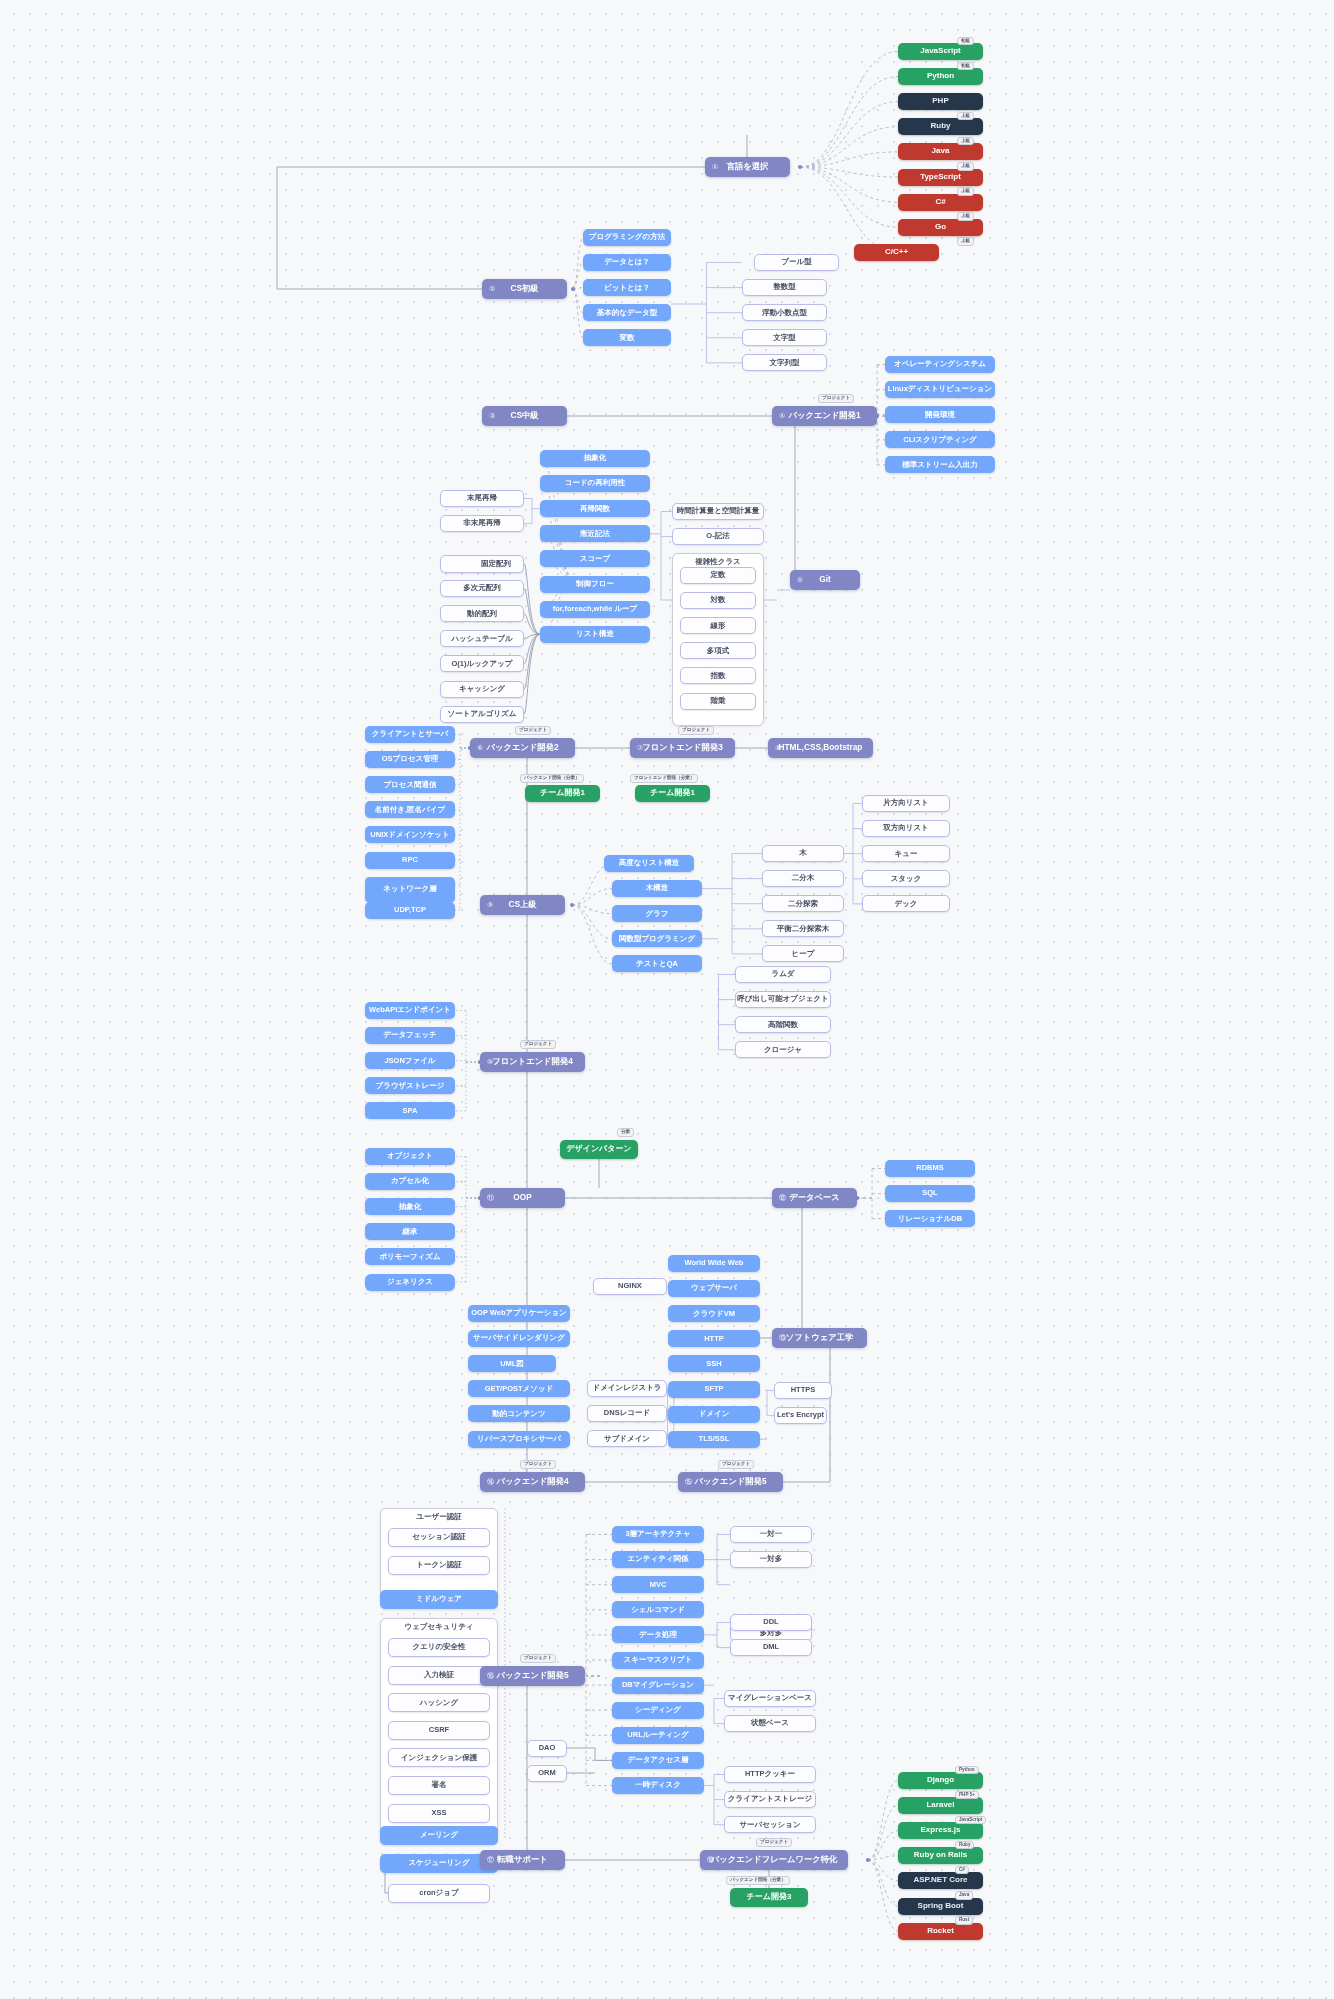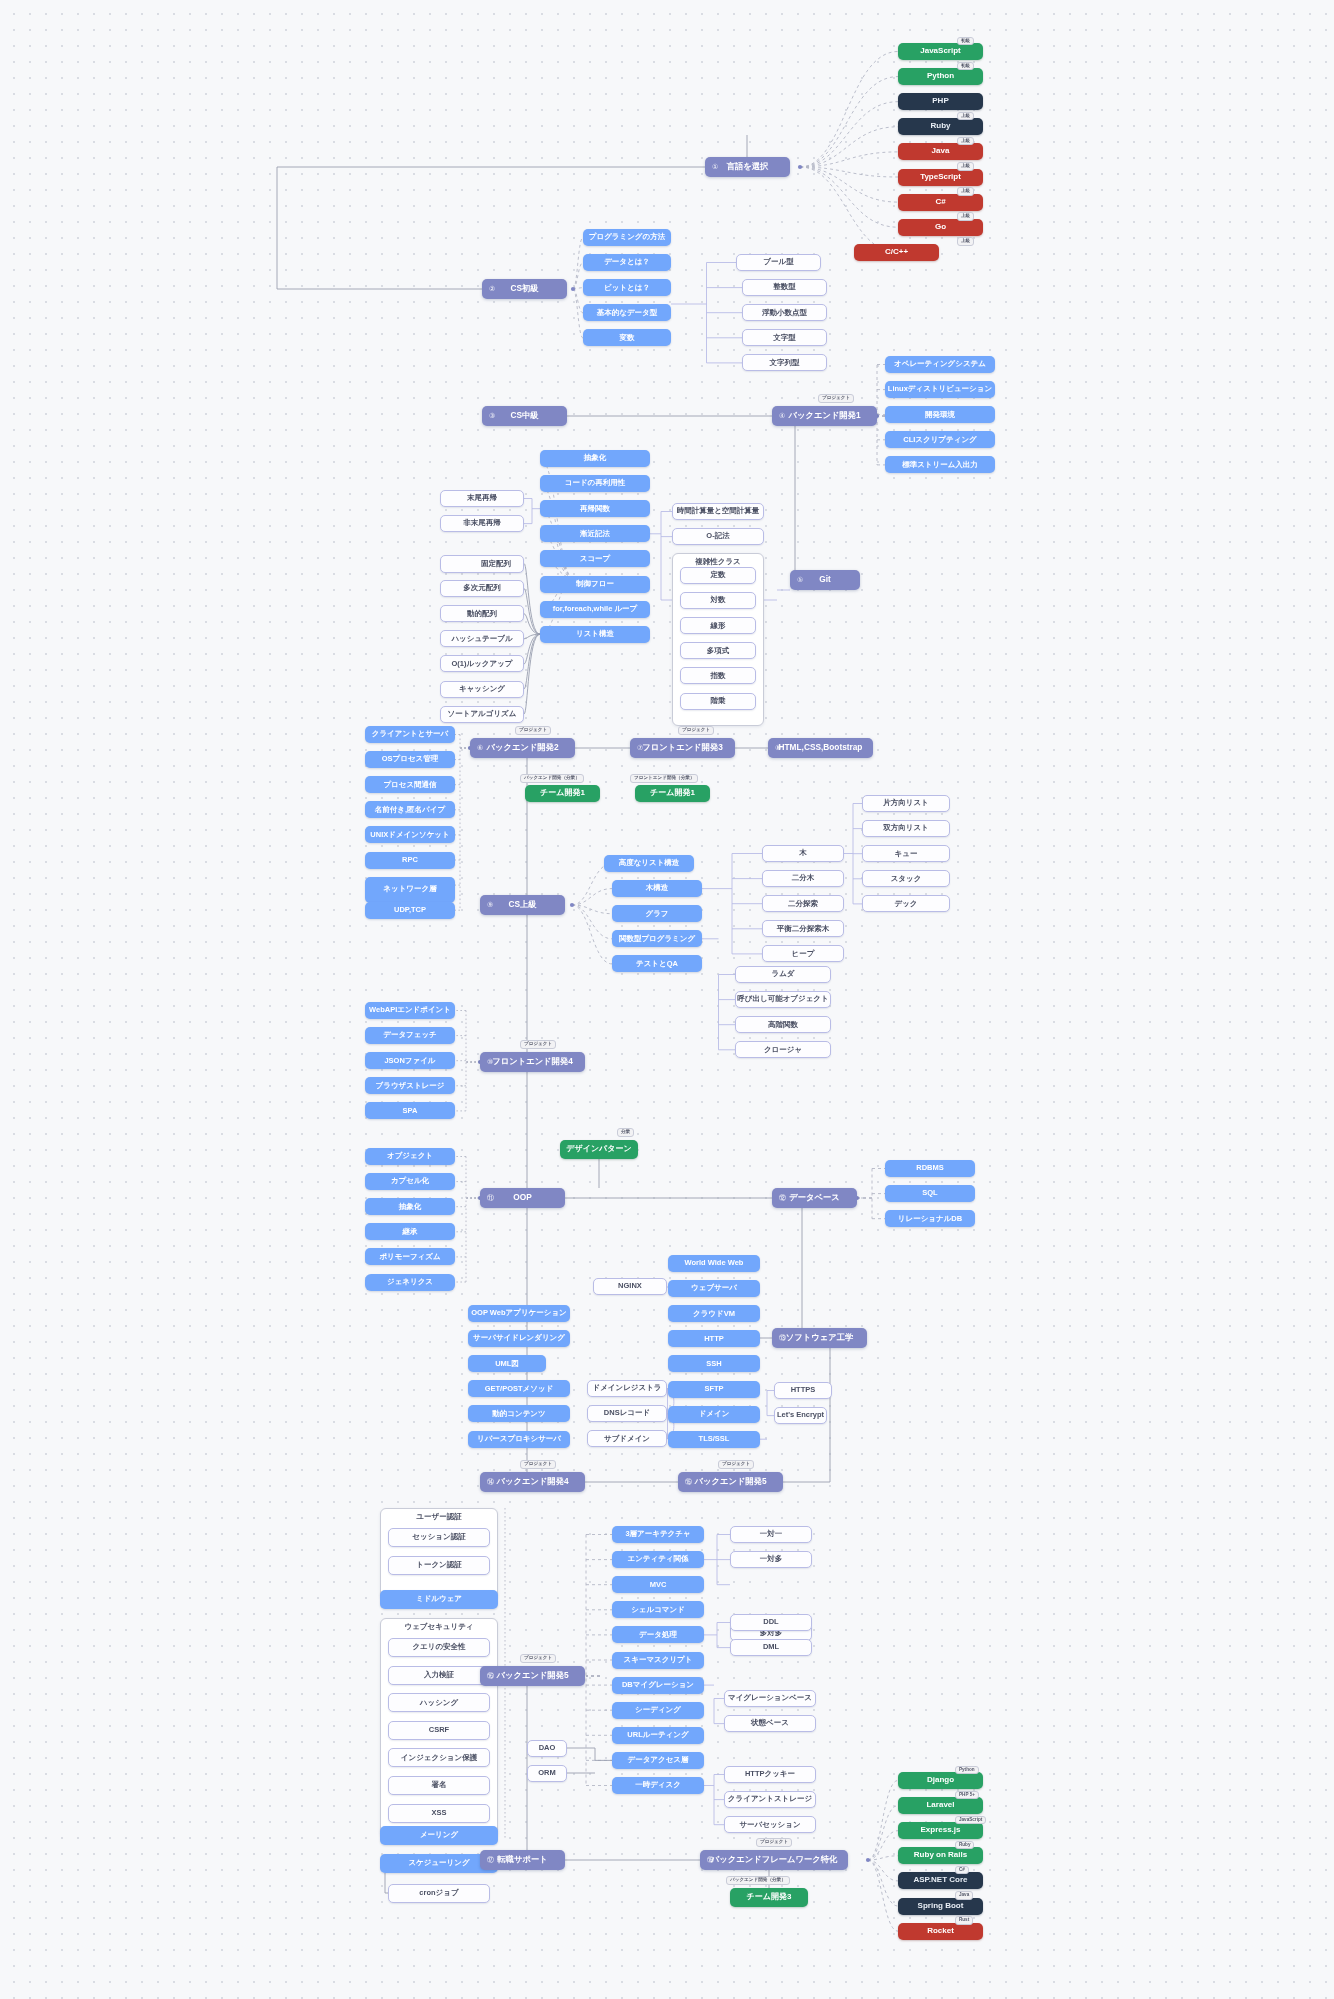--- a/index.html
+++ b/index.html
@@ -268,21 +268,21 @@
     <div class="badge" style="left: 957px; top: 212.2px;">上級</div>
     <div class="node t-red" style="left: 854px; top: 243.8px; width: 85px; height: 17px;">C/C++</div>
     <div class="badge" style="left: 957px; top: 237.3px;">上級</div>
     <div class="node t-sec" style="left: 705px; top: 157px; width: 85px; height: 20px;">言語を選択<span class="num">①</span></div>
     <div class="node t-sec" style="left: 482px; top: 279px; width: 85px; height: 20px;">CS初級<span class="num">②</span></div>
     <div class="node t-blue" style="left: 583px; top: 229px; width: 88px; height: 17px;">プログラミングの方法</div>
     <div class="node t-blue" style="left: 583px; top: 254.1px; width: 88px; height: 17px;">データとは？</div>
     <div class="node t-blue" style="left: 583px; top: 279.2px; width: 88px; height: 17px;">ビットとは？</div>
     <div class="node t-blue" style="left: 583px; top: 304.3px; width: 88px; height: 17px;">基本的なデータ型</div>
     <div class="node t-blue" style="left: 583px; top: 329.4px; width: 88px; height: 17px;">変数</div>
-    <div class="node t-out" style="left: 736px; top: 254px; width: 85px; height: 17px;">ブール型</div>
+    <div class="node t-out" style="left: 754px; top: 254px; width: 85px; height: 17px;">ブール型</div>
     <div class="node t-out" style="left: 742px; top: 279.1px; width: 85px; height: 17px;">整数型</div>
     <div class="node t-out" style="left: 742px; top: 304.2px; width: 85px; height: 17px;">浮動小数点型</div>
     <div class="node t-out" style="left: 742px; top: 329.3px; width: 85px; height: 17px;">文字型</div>
     <div class="node t-out" style="left: 742px; top: 354.4px; width: 85px; height: 17px;">文字列型</div>
     <div class="node t-sec" style="left: 482px; top: 406px; width: 85px; height: 20px;">CS中級<span class="num">③</span></div>
     <div class="node t-sec" style="left: 772px; top: 406px; width: 105px; height: 20px;">バックエンド開発1<span class="num">④</span></div>
     <div class="badge" style="left: 818px; top: 394px;">プロジェクト</div>
     <div class="node t-blue" style="left: 885px; top: 356px; width: 110px; height: 17px;">オペレーティングシステム</div>
     <div class="node t-blue" style="left: 885px; top: 381.1px; width: 110px; height: 17px;">Linuxディストリビューション</div>
     <div class="node t-blue" style="left: 885px; top: 406.2px; width: 110px; height: 17px;">開発環境</div>
@@ -377,21 +377,21 @@
     <div class="node t-blue" style="left: 668px; top: 1255px; width: 92px; height: 17px;">World Wide Web</div>
     <div class="node t-blue" style="left: 668px; top: 1280.1px; width: 92px; height: 17px;">ウェブサーバ</div>
     <div class="node t-blue" style="left: 668px; top: 1305.2px; width: 92px; height: 17px;">クラウドVM</div>
     <div class="node t-blue" style="left: 668px; top: 1330.3px; width: 92px; height: 17px;">HTTP</div>
     <div class="node t-blue" style="left: 668px; top: 1355.4px; width: 92px; height: 17px;">SSH</div>
     <div class="node t-blue" style="left: 668px; top: 1380.5px; width: 92px; height: 17px;">SFTP</div>
     <div class="node t-blue" style="left: 668px; top: 1405.6px; width: 92px; height: 17px;">ドメイン</div>
     <div class="node t-blue" style="left: 668px; top: 1430.7px; width: 92px; height: 17px;">TLS/SSL</div>
     <div class="node t-blue" style="left: 468px; top: 1305px; width: 102px; height: 17px;">OOP Webアプリケーション</div>
     <div class="node t-blue" style="left: 468px; top: 1330.1px; width: 102px; height: 17px;">サーバサイドレンダリング</div>
-    <div class="node t-blue" style="left: 468px; top: 1355.2px; width: 78px; height: 17px;">UML図</div>
+    <div class="node t-blue" style="left: 468px; top: 1355.2px; width: 88px; height: 17px;">UML図</div>
     <div class="node t-blue" style="left: 468px; top: 1380.3px; width: 102px; height: 17px;">GET/POSTメソッド</div>
     <div class="node t-blue" style="left: 468px; top: 1405.4px; width: 102px; height: 17px;">動的コンテンツ</div>
     <div class="node t-blue" style="left: 468px; top: 1430.5px; width: 102px; height: 17px;">リバースプロキシサーバ</div>
     <div class="node t-out" style="left: 593px; top: 1278px; width: 74px; height: 17px;">NGINX</div>
     <div class="node t-out" style="left: 587px; top: 1380px; width: 80px; height: 17px;">ドメインレジストラ</div>
     <div class="node t-out" style="left: 587px; top: 1405.1px; width: 80px; height: 17px;">DNSレコード</div>
     <div class="node t-out" style="left: 587px; top: 1430.2px; width: 80px; height: 17px;">サブドメイン</div>
     <div class="node t-out" style="left: 774px; top: 1382px; width: 58px; height: 17px;">HTTPS</div>
     <div class="node t-out" style="left: 774px; top: 1407.1px; width: 53px; height: 17px;">Let's Encrypt</div>
     <div class="node t-sec" style="left: 772px; top: 1328px; width: 95px; height: 20px;">ソフトウェア工学<span class="num">⑬</span></div>

